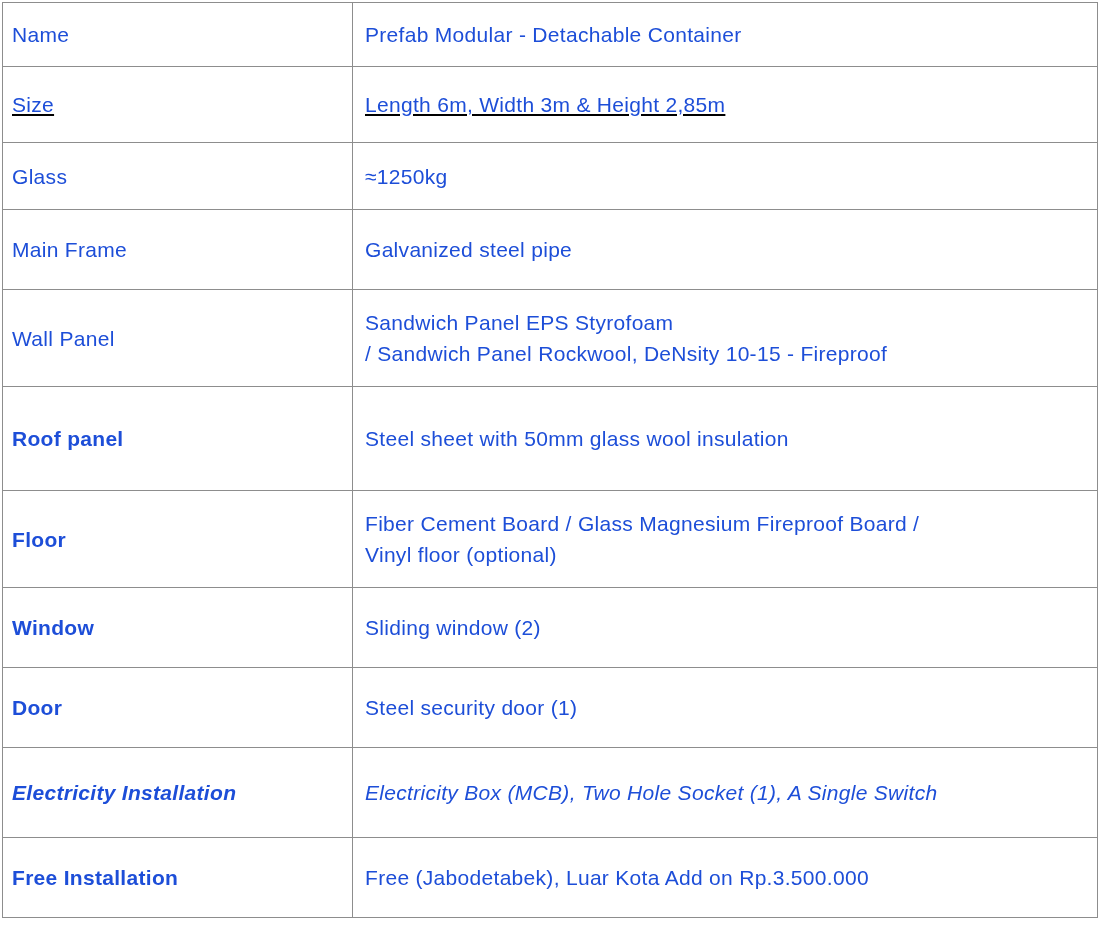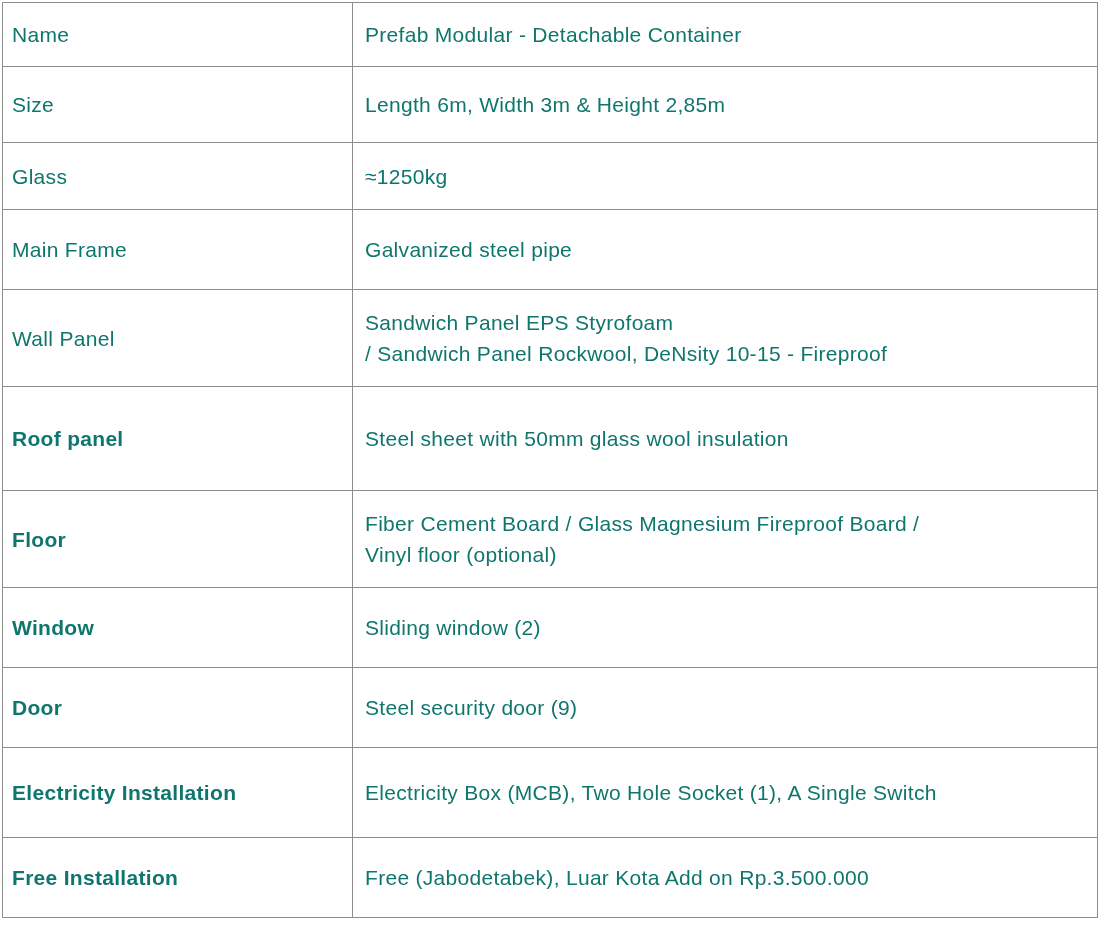--- a/index.html
+++ b/index.html
@@ -22,49 +22,49 @@
     width: 1095px;
     border-collapse: collapse;
     table-layout: fixed;
   }
   table.spec-table col.c-label { width: 350px; }
   table.spec-table col.c-value { width: 745px; }
   .spec-table th, .spec-table td {
     border: 1.5px solid #8d8d8d;
     vertical-align: middle;
     text-align: left;
-    color: #0f766e;
+    color: #1d4ed8;
     font-size: 21px;
     letter-spacing: 0.3px;
     line-height: 31px;
     background: #ffffff;
   }
   .spec-table th {
     font-weight: 400;
     padding: 0 8px 0 9px;
   }
   .spec-table td {
     font-weight: 400;
     padding: 0 16px 0 12px;
     white-space: pre-line;
     margin-left: 20px;
   }
   
   .spec-table tr:nth-child(n+6) th { font-weight: 700; }
   
   .spec-table tr:nth-child(1)  { height: 64px; }
-  .spec-table tr:nth-child(2)  { height: 76px; }
+  .spec-table tr:nth-child(2)  { height: 76px; text-decoration: underline; }
   .spec-table tr:nth-child(3)  { height: 67px; }
   .spec-table tr:nth-child(4)  { height: 80px; }
   .spec-table tr:nth-child(5)  { height: 97px; }
   .spec-table tr:nth-child(6)  { height: 104px; }
   .spec-table tr:nth-child(7)  { height: 97px; }
   .spec-table tr:nth-child(8)  { height: 80px; }
   .spec-table tr:nth-child(9)  { height: 80px; }
-  .spec-table tr:nth-child(10) { height: 90px; }
+  .spec-table tr:nth-child(10) { height: 90px; font-style: italic; }
   .spec-table tr:nth-child(11) { height: 80px; }
   .spec-table tr:nth-child(12) { height: 78px; }
 </style>
 </head>
 <body>
 
 <div class="page">
   <table class="spec-table">
     <colgroup>
       <col class="c-label">
@@ -100,21 +100,21 @@
         <th>Floor</th>
         <td>Fiber Cement Board / Glass Magnesium Fireproof Board /
 Vinyl floor (optional)</td>
       </tr>
       <tr>
         <th>Window</th>
         <td>Sliding window (2)</td>
       </tr>
       <tr>
         <th>Door</th>
-        <td>Steel security door (9)</td>
+        <td>Steel security door (1)</td>
       </tr>
       <tr>
         <th>Electricity Installation</th>
         <td>Electricity Box (MCB), Two Hole Socket (1), A Single Switch</td>
       </tr>
       <tr>
         <th>Free Installation</th>
         <td>Free (Jabodetabek), Luar Kota Add on Rp.3.500.000</td>
       </tr>
     </tbody>

